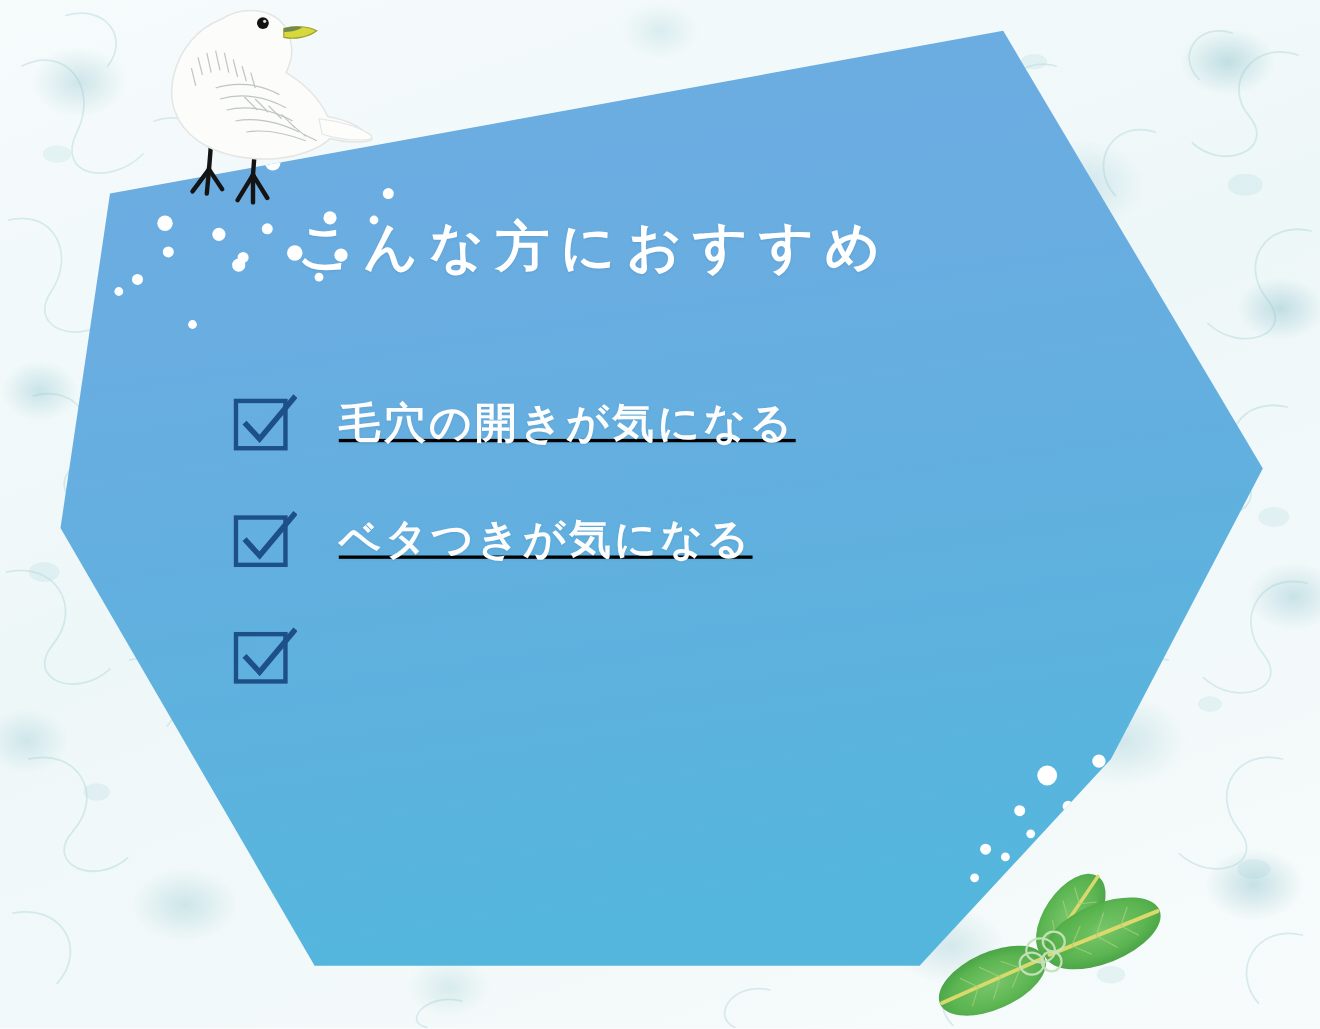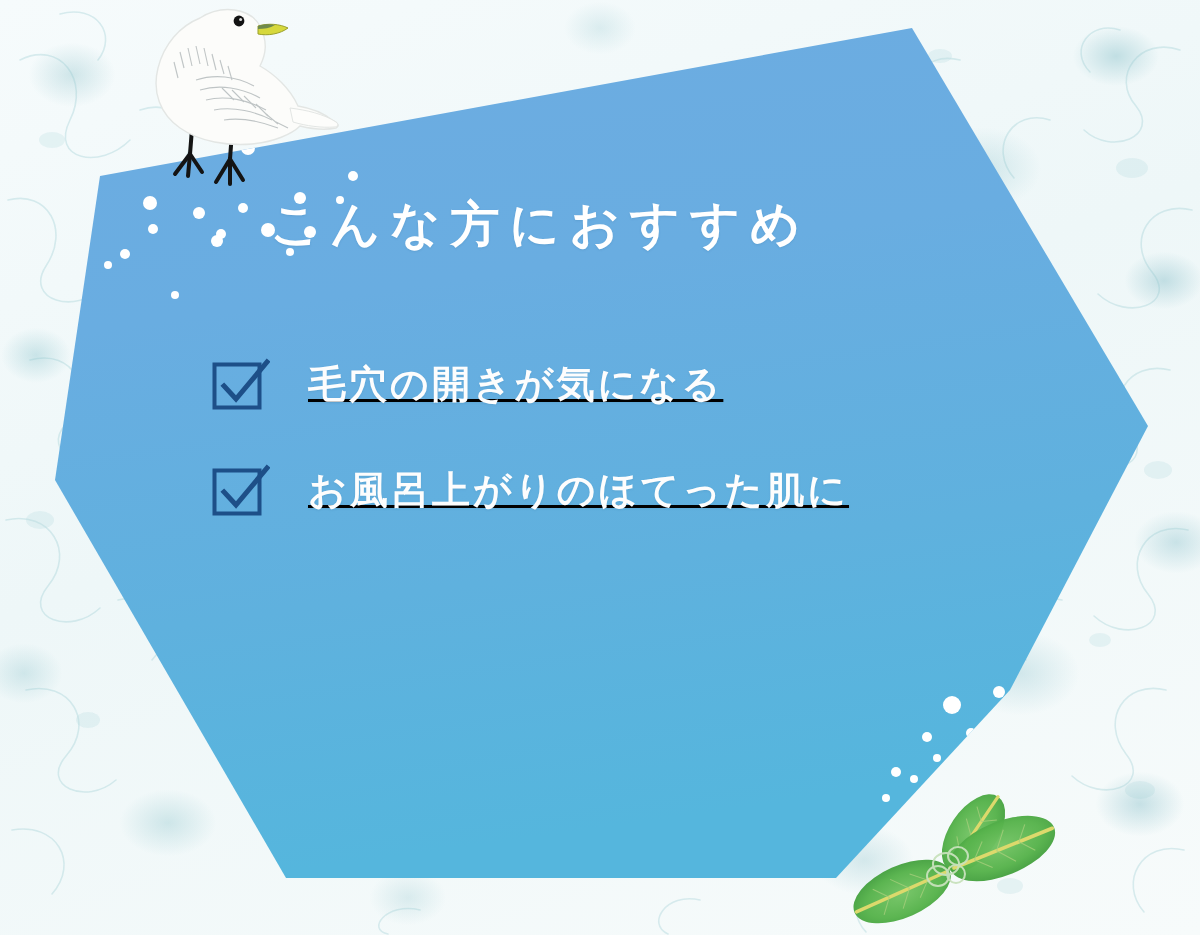--- a/index.html
+++ b/index.html
@@ -250,30 +250,38 @@
       <li class="check-item">
         <span class="check-box">
           <svg width="58" height="52" viewBox="0 0 58 52">
             <rect x="2.5" y="6.5" width="45" height="43" fill="none" stroke="#1d4f88" stroke-width="4"></rect>
             <polyline points="12,28 24,41 55,4" fill="none" stroke="#1d4f88" stroke-width="5" stroke-linecap="square" stroke-linejoin="miter"></polyline>
           </svg>
         </span>
         <span class="check-label">毛穴の開きが気になる</span>
       </li>
 
-
-
       <li class="check-item">
         <span class="check-box">
           <svg width="58" height="52" viewBox="0 0 58 52">
             <rect x="2.5" y="6.5" width="45" height="43" fill="none" stroke="#1d4f88" stroke-width="4"></rect>
             <polyline points="12,28 24,41 55,4" fill="none" stroke="#1d4f88" stroke-width="5" stroke-linecap="square" stroke-linejoin="miter"></polyline>
           </svg>
         </span>
-        <span class="check-label">お風呂上がりのほてった肌に</span>
+        <span class="check-label">ベタつきが気になる</span>
+      </li>
+
+
+      <li class="check-item">
+        <span class="check-box">
+          <svg width="58" height="52" viewBox="0 0 58 52">
+            <rect x="2.5" y="6.5" width="45" height="43" fill="none" stroke="#1d4f88" stroke-width="4"></rect>
+            <polyline points="12,28 24,41 55,4" fill="none" stroke="#1d4f88" stroke-width="5" stroke-linecap="square" stroke-linejoin="miter"></polyline>
+          </svg>
+        </span>
       </li>
 
     </ul>
   </div>
 
   <svg class="bird-art" width="210" height="205" viewBox="0 0 210 205">
 
     <g stroke="#141414" fill="none" stroke-width="4" stroke-linecap="round">
       <path d="M52,133 L50,158"></path>
       <path d="M50,158 L35,178"></path>

